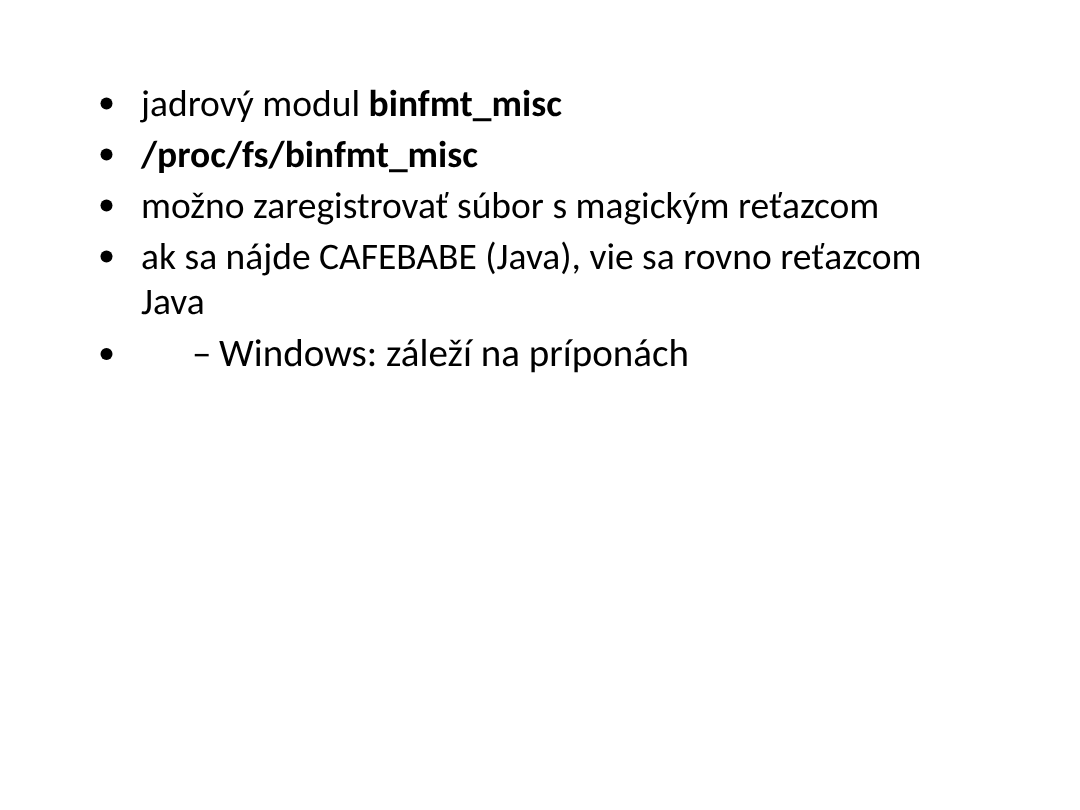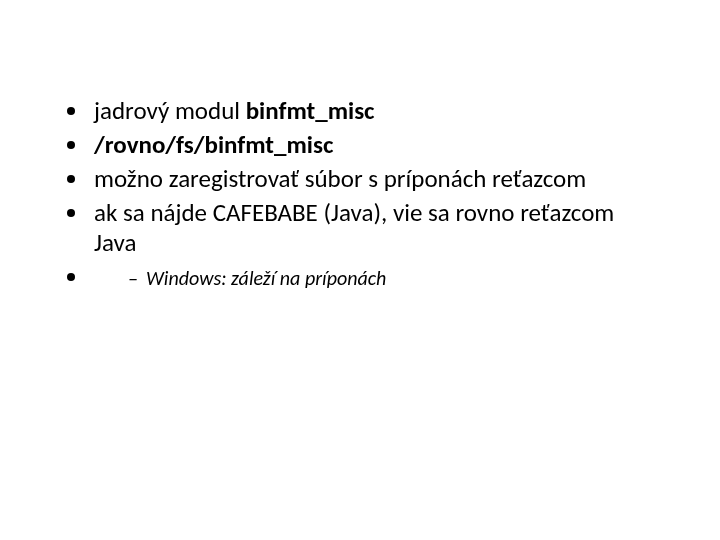--- a/index.html
+++ b/index.html
@@ -8,39 +8,38 @@
     width: 720px;
     height: 540px;
     background: #ffffff;
     font-family: Calibri, "Segoe UI", Arial, sans-serif;
     color: #000000;
   }
   .slide {
     box-sizing: border-box;
     width: 720px;
     height: 540px;
-    padding: 96px 60px 0 60px;
+    padding: 54px 60px 0 60px;
   }
   ul.level1 {
     margin: 0;
     padding: 0 0 0 30px;
     list-style: disc;
     font-size: 25px;
     line-height: 1.2;
   }
   ul.level1 > li {
     margin: 0 0 4px 0;
     padding-left: 4px;
   }
   ul.level2 {
     margin: 4px 0 0 0;
     padding: 0 0 0 34px;
     list-style: none;
-    font-size: 20px;
-    font-style: italic;
+    font-size: 26px;
   }
   ul.level2 > li {
     position: relative;
     padding-left: 18px;
   }
   ul.level2 > li::before {
     content: "–";
     position: absolute;
     left: 0;
     top: 0;
@@ -49,24 +48,24 @@
 </style>
 </head>
 <body>
 
 <div class="slide">
   <ul class="level1">
     <li>
       <span>jadrový modul </span><span class="b">binfmt_misc</span>
     </li>
     <li>
-      <span class="b">/rovno/fs/binfmt_misc</span>
+      <span class="b">/proc/fs/binfmt_misc</span>
     </li>
     <li>
-      <span>možno zaregistrovať súbor s príponách reťazcom</span>
+      <span>možno zaregistrovať súbor s magickým reťazcom</span>
     </li>
     <li>
       <span>ak sa nájde CAFEBABE (Java), vie sa rovno reťazcom Java</span>
     </li>
     <li>
       <ul class="level2">
         <li>
           <span>Windows: záleží na príponách</span>
         </li>
       </ul>

